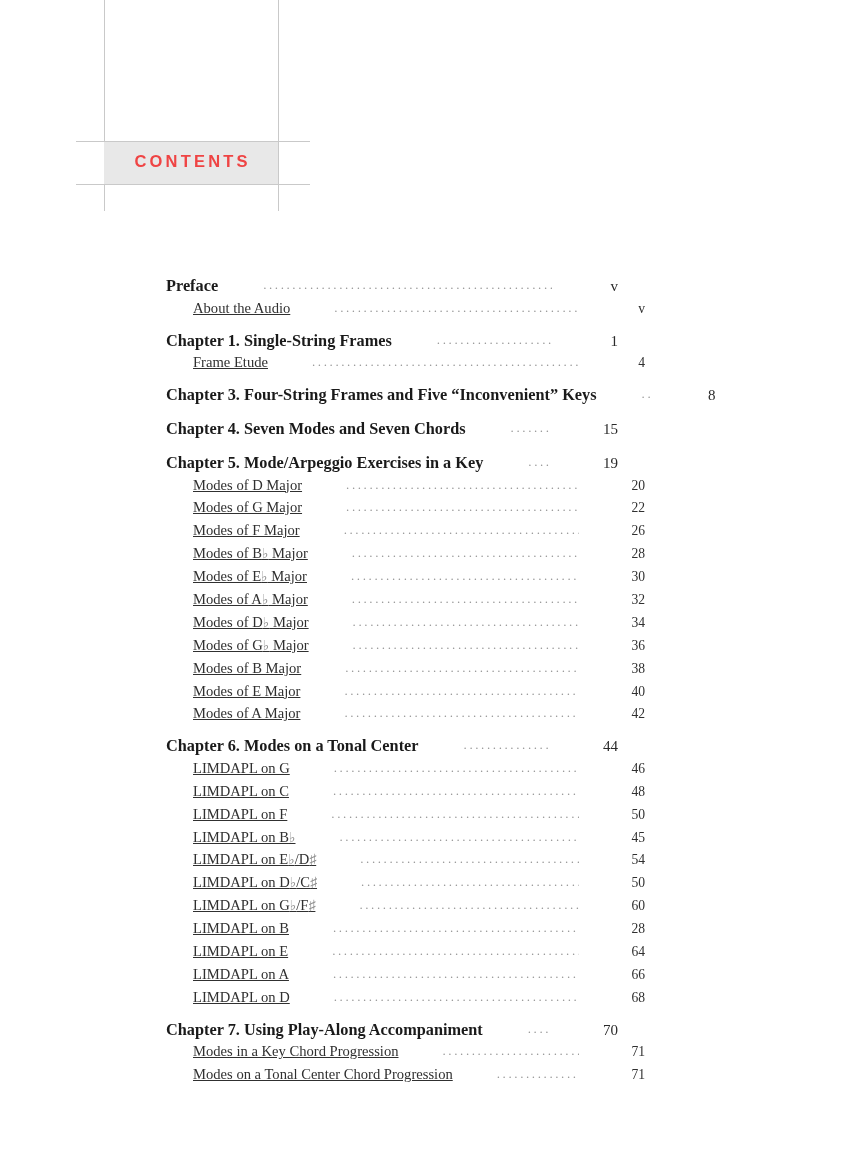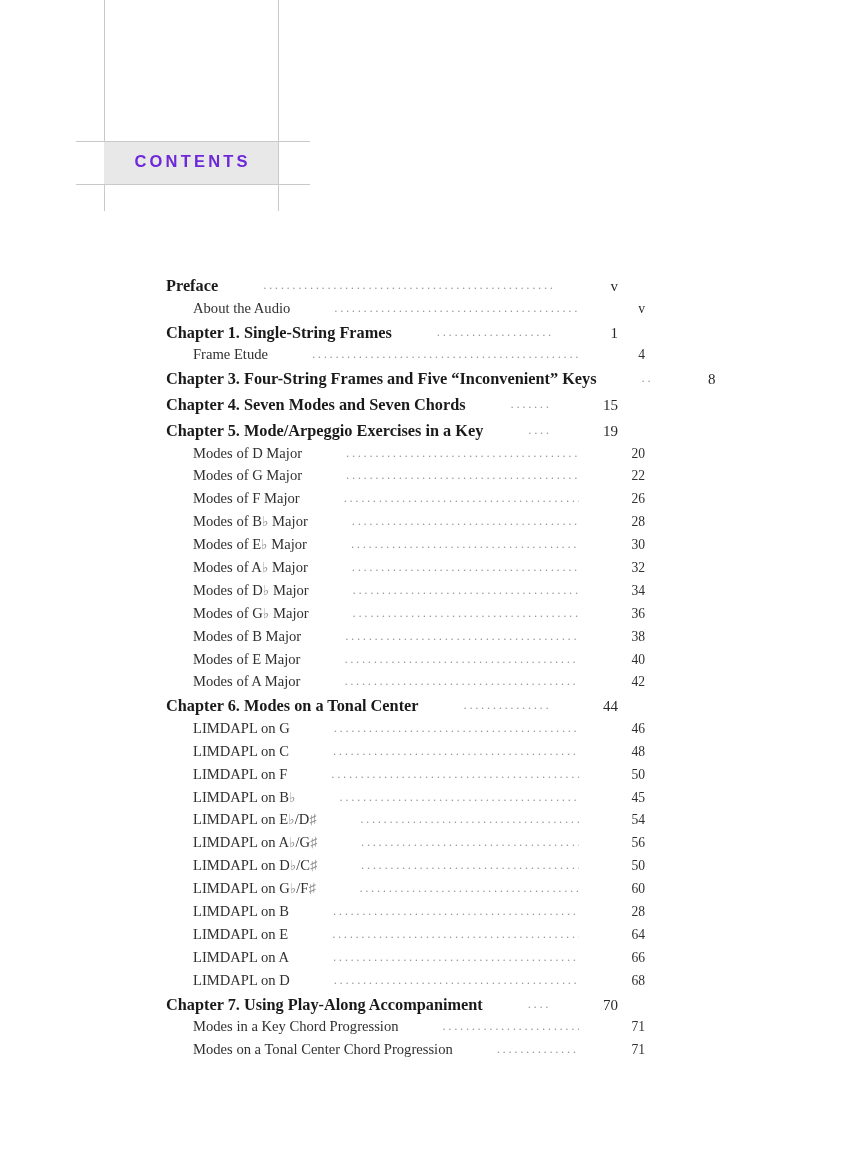--- a/index.html
+++ b/index.html
@@ -54,21 +54,21 @@
     width: 174px;
     height: 38px;
     display: flex;
     align-items: center;
     justify-content: center;
     font-family: "Liberation Sans", "DejaVu Sans", sans-serif;
     font-weight: bold;
     font-size: 16.5px;
     letter-spacing: 3.2px;
     text-indent: 3.2px;
-    color: #6d28d9;
+    color: #ef4444;
   }
 
   
   #toc {
     position: absolute;
     left: 166px;
     top: 276px;
     width: 452px;
   }
 
@@ -101,21 +101,21 @@
 
   .toc-page {
     flex: 0 0 auto;
     text-align: right;
     white-space: nowrap;
     color: #2a2a2a;
   }
 
   
   .row-chapter {
-    margin-top: 6px;
+    margin-top: 14px;
   }
   .row-chapter .toc-label {
     font-weight: bold;
     font-size: 16.3px;
     color: #1a1a1a;
     padding-right: 5px;
   }
   .row-chapter .toc-page {
     font-size: 15px;
     width: 26px;
@@ -126,20 +126,21 @@
 
   
   .row-sub {
     margin-top: 3.5px;
     padding-left: 27px;
   }
   .row-sub .toc-label {
     font-size: 14.6px;
     color: #303030;
     padding-right: 4px;
+    text-decoration: underline;
   }
   .row-sub .toc-page {
     font-size: 13.6px;
     width: 26px;
     color: #303030;
   }
 
   
   .row-sub.dense {
     margin-top: 5.9px;
@@ -279,25 +280,20 @@
       <span class="toc-label">LIMDAPL on B<span class="accidental">♭</span></span>
       <span class="leader"></span>
       <span class="toc-page">45</span>
     </div>
     <div class="toc-row row-sub dense">
       <span class="toc-label">LIMDAPL on E<span class="accidental">♭</span>/D<span class="accidental">♯</span></span>
       <span class="leader"></span>
       <span class="toc-page">54</span>
     </div>
     <div class="toc-row row-sub dense">
-      <span class="toc-label">LIMDAPL on A<span class="accidental">♭</span>/G<span class="accidental">♯</span></span>
-      <span class="leader"></span>
-      <span class="toc-page">56</span>
-    </div>
-    <div class="toc-row row-sub dense">
       <span class="toc-label">LIMDAPL on D<span class="accidental">♭</span>/C<span class="accidental">♯</span></span>
       <span class="leader"></span>
       <span class="toc-page">50</span>
     </div>
     <div class="toc-row row-sub dense">
       <span class="toc-label">LIMDAPL on G<span class="accidental">♭</span>/F<span class="accidental">♯</span></span>
       <span class="leader"></span>
       <span class="toc-page">60</span>
     </div>
     <div class="toc-row row-sub dense">

